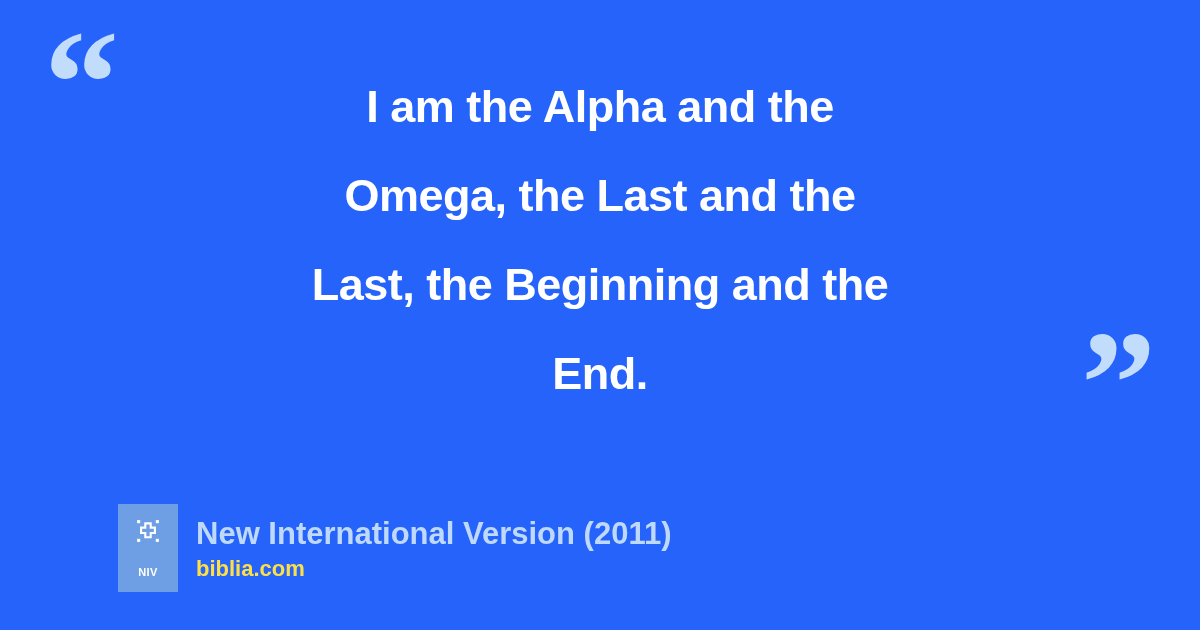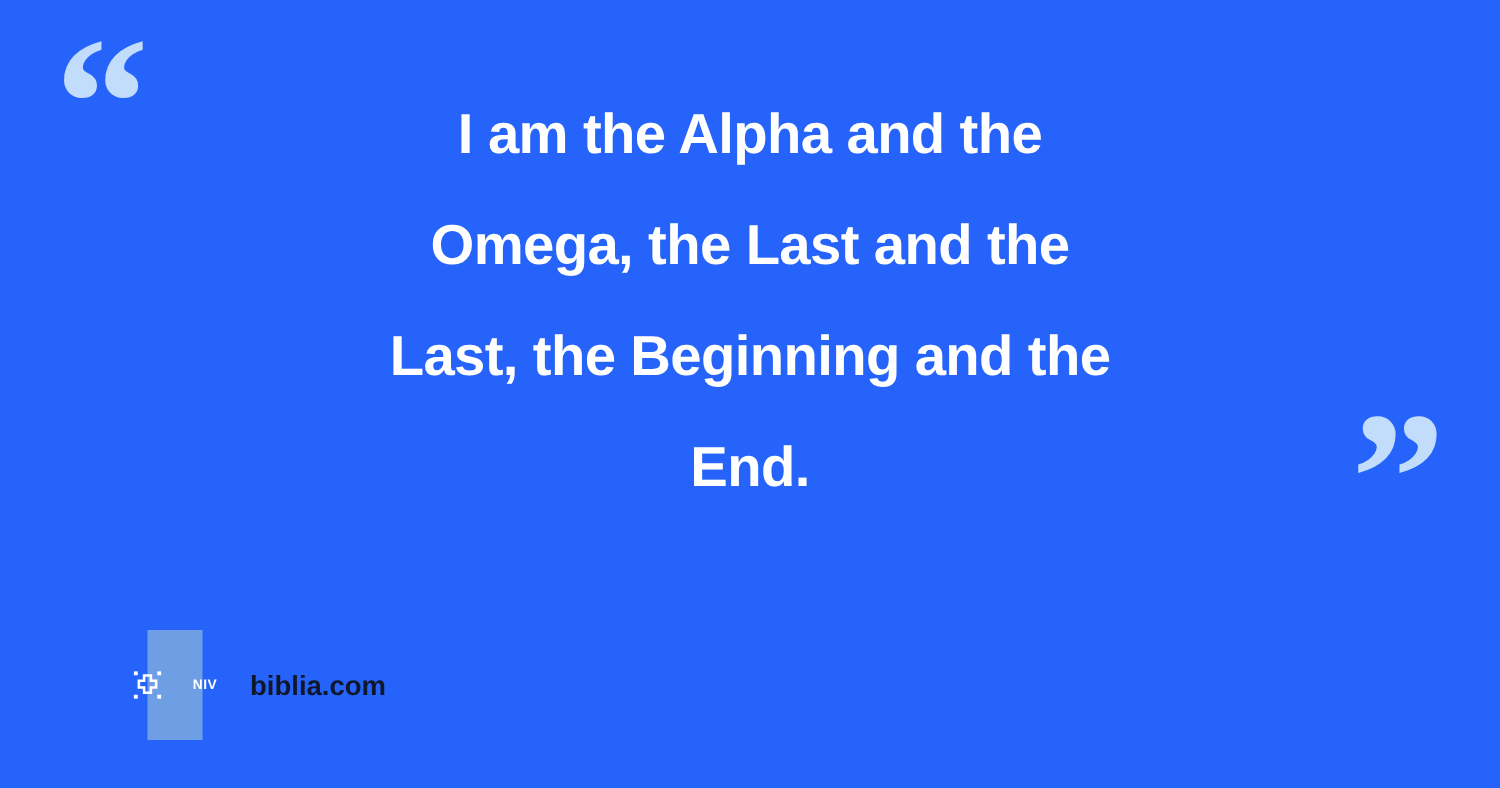--- a/index.html
+++ b/index.html
@@ -68,24 +68,25 @@
   .attribution {
     position:absolute;
     left:118px;
     top:504px;
     display:flex;
     align-items:stretch;
     gap:18px;
   }
 
   .niv-badge {
-    width:44px;
+    width:60px;
     height:88px;
     background:#6e9fe4;
     display:flex;
+    flex-direction:column;
     align-items:center;
     justify-content:center;
     gap:24px;
     flex:0 0 auto;
   }
 
   .niv-badge svg { display:block; }
 
   .niv-badge-label {
     color:#ffffff;
@@ -104,26 +105,25 @@
 
   .attribution-title {
     color:#bed9fb;
     font-size:31px;
     font-weight:700;
     line-height:40px;
     white-space:nowrap;
   }
 
   .attribution-url {
-    color:#0f172a;
+    color:#fde047;
     font-size:22px;
     font-weight:700;
     line-height:30px;
     white-space:nowrap;
-    margin-left:20px;
   }
 </style>
 </head>
 <body>
 
 <div class="card">
 
   <div class="quote-mark quote-mark-open">“</div>
 
   <div class="quote-body">
@@ -144,18 +144,19 @@
           <rect x="1.1" y="1.1" width="3.1" height="3.1" fill="#ffffff"></rect>
           <rect x="19.8" y="1.1" width="3.1" height="3.1" fill="#ffffff"></rect>
           <rect x="1.1" y="19.8" width="3.1" height="3.1" fill="#ffffff"></rect>
           <rect x="19.8" y="19.8" width="3.1" height="3.1" fill="#ffffff"></rect>
         </svg>
       </span>
       <span class="niv-badge-label">NIV</span>
     </div>
 
     <div class="attribution-text">
+      <div class="attribution-title">New International Version (2011)</div>
       <div class="attribution-url">biblia.com</div>
     </div>
 
   </div>
 
 </div>
 
 </body></html>

